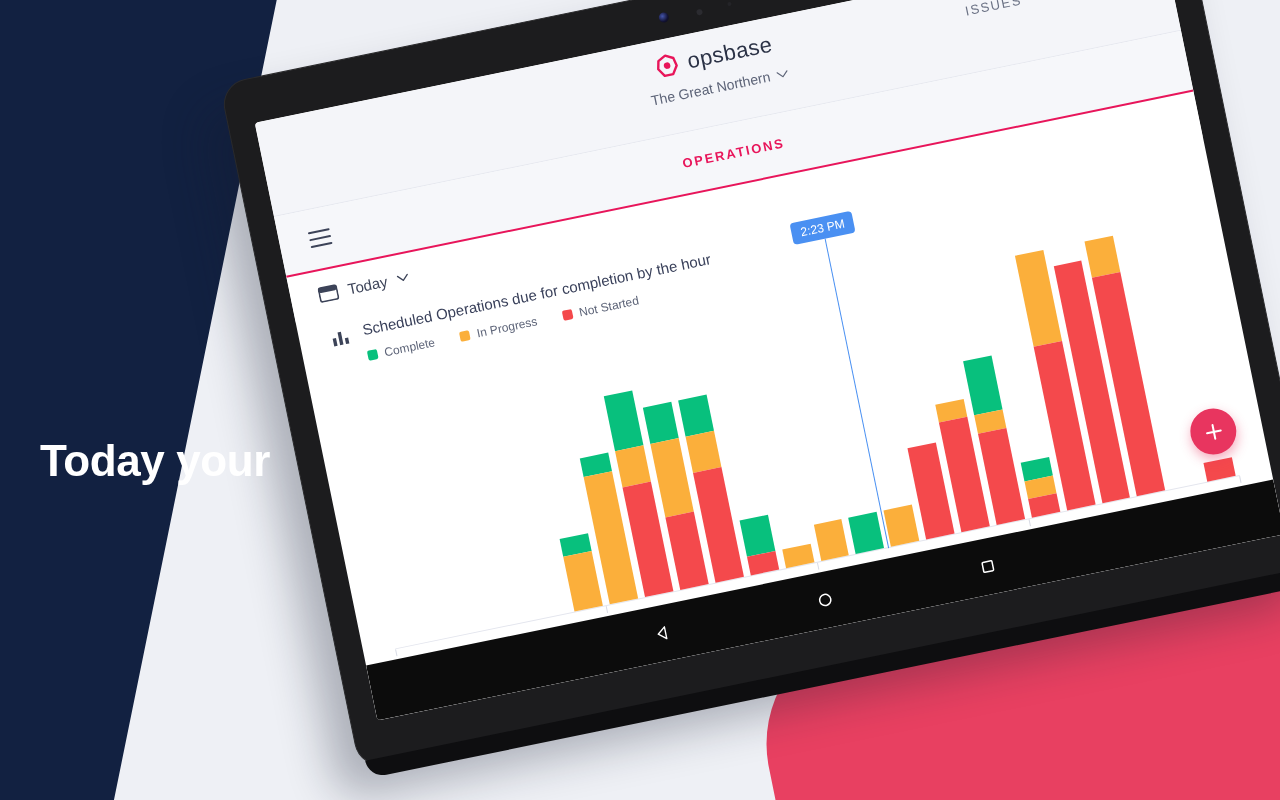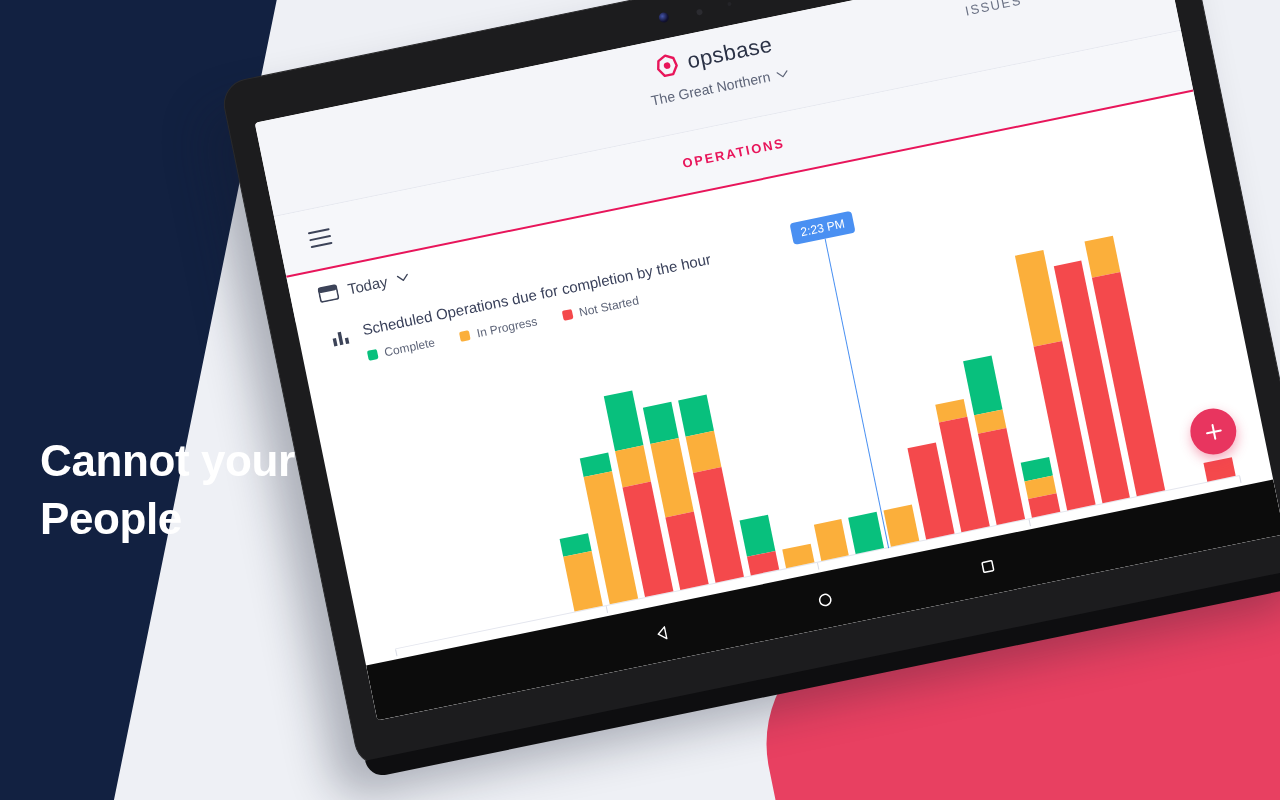--- a/index.html
+++ b/index.html
@@ -296,22 +296,21 @@
 </style>
 </head>
 <body>
 
 <div id="stage">
 
   <div class="navy-shape"></div>
   <div class="pink-shape"></div>
 
   <div class="headline">
-    <span class="ln">Cannot your</span>
-    <span class="ln">People</span>
+    <span class="ln">Today your</span>
   </div>
 
   <div id="tablet-wrap">
     <div class="tablet">
       <span class="cam"></span>
       <span class="sensor1"></span>
       <span class="sensor2"></span>
 
       <div class="screen">
 

